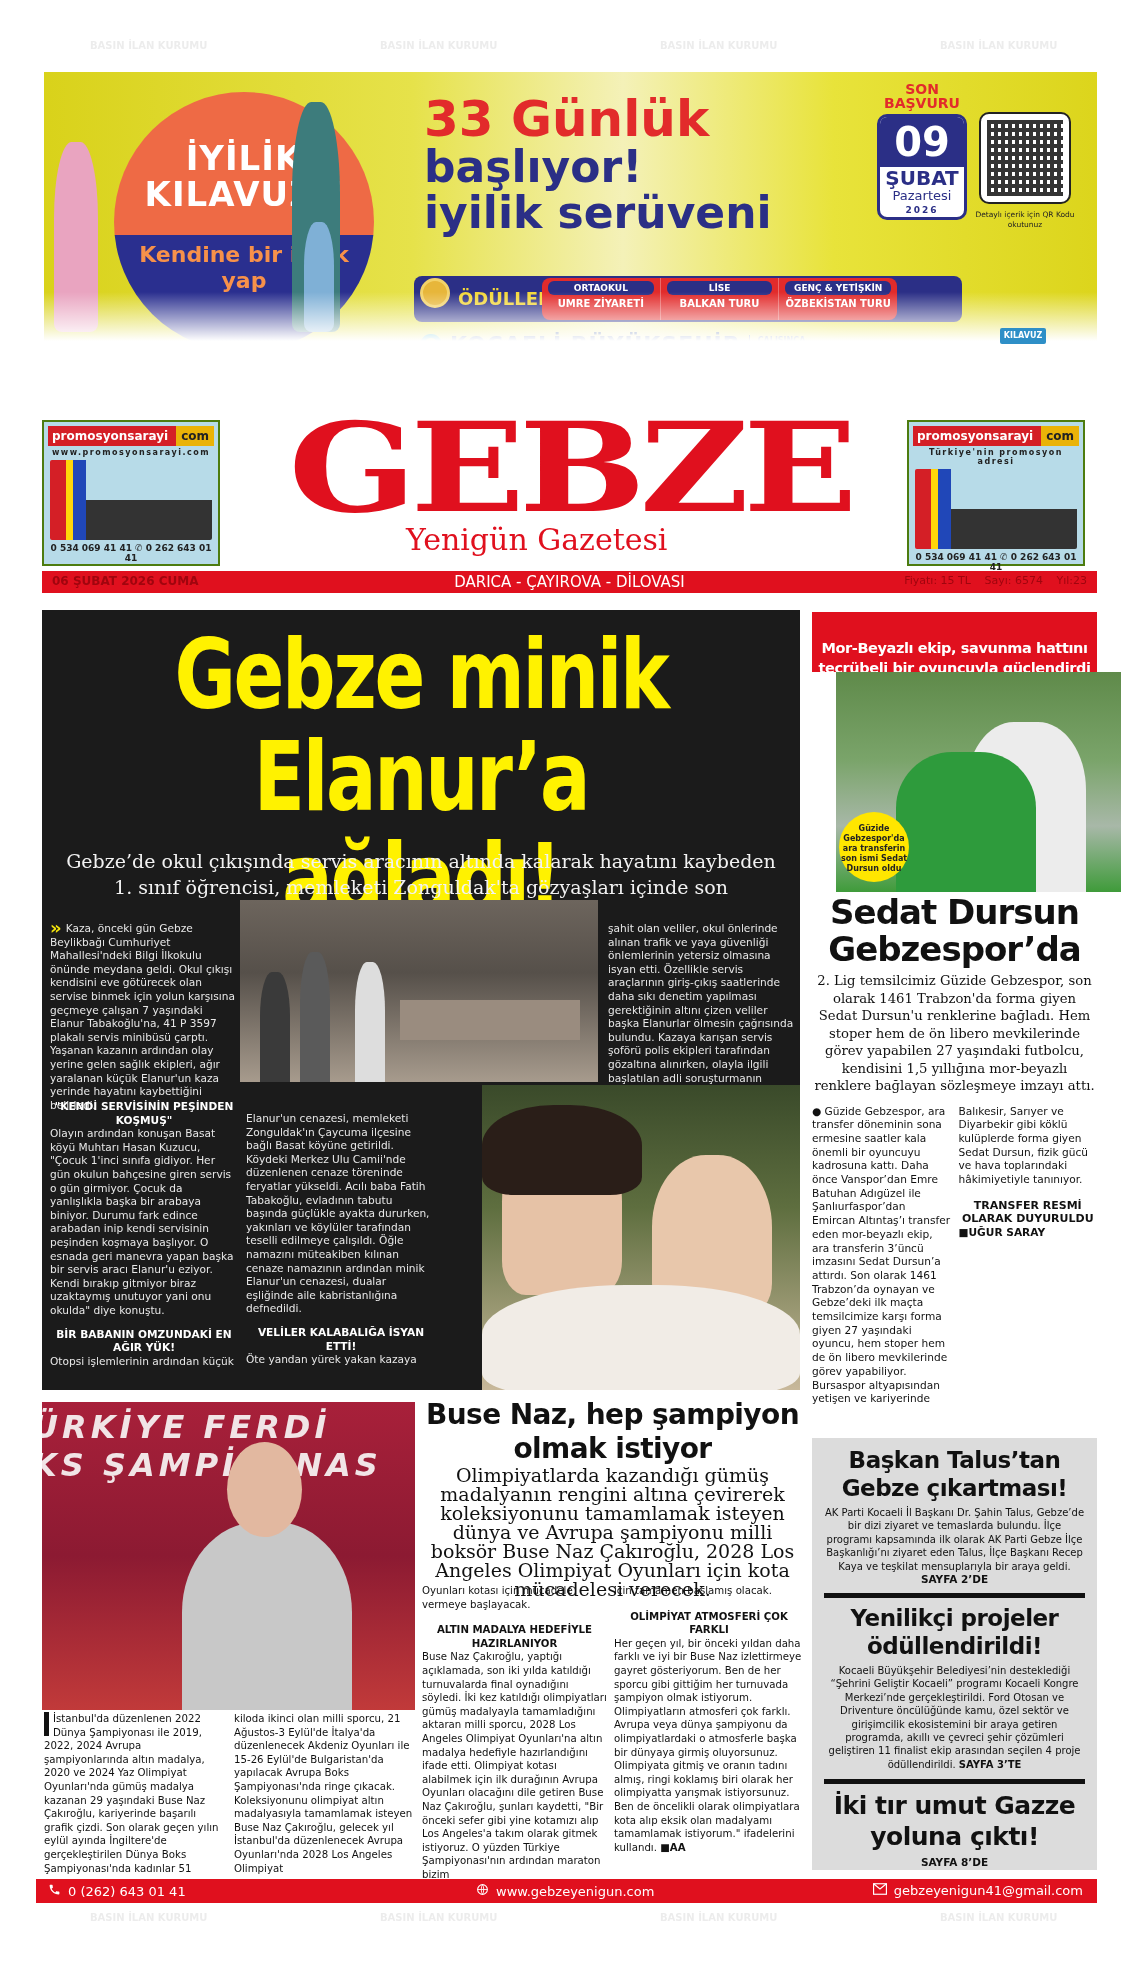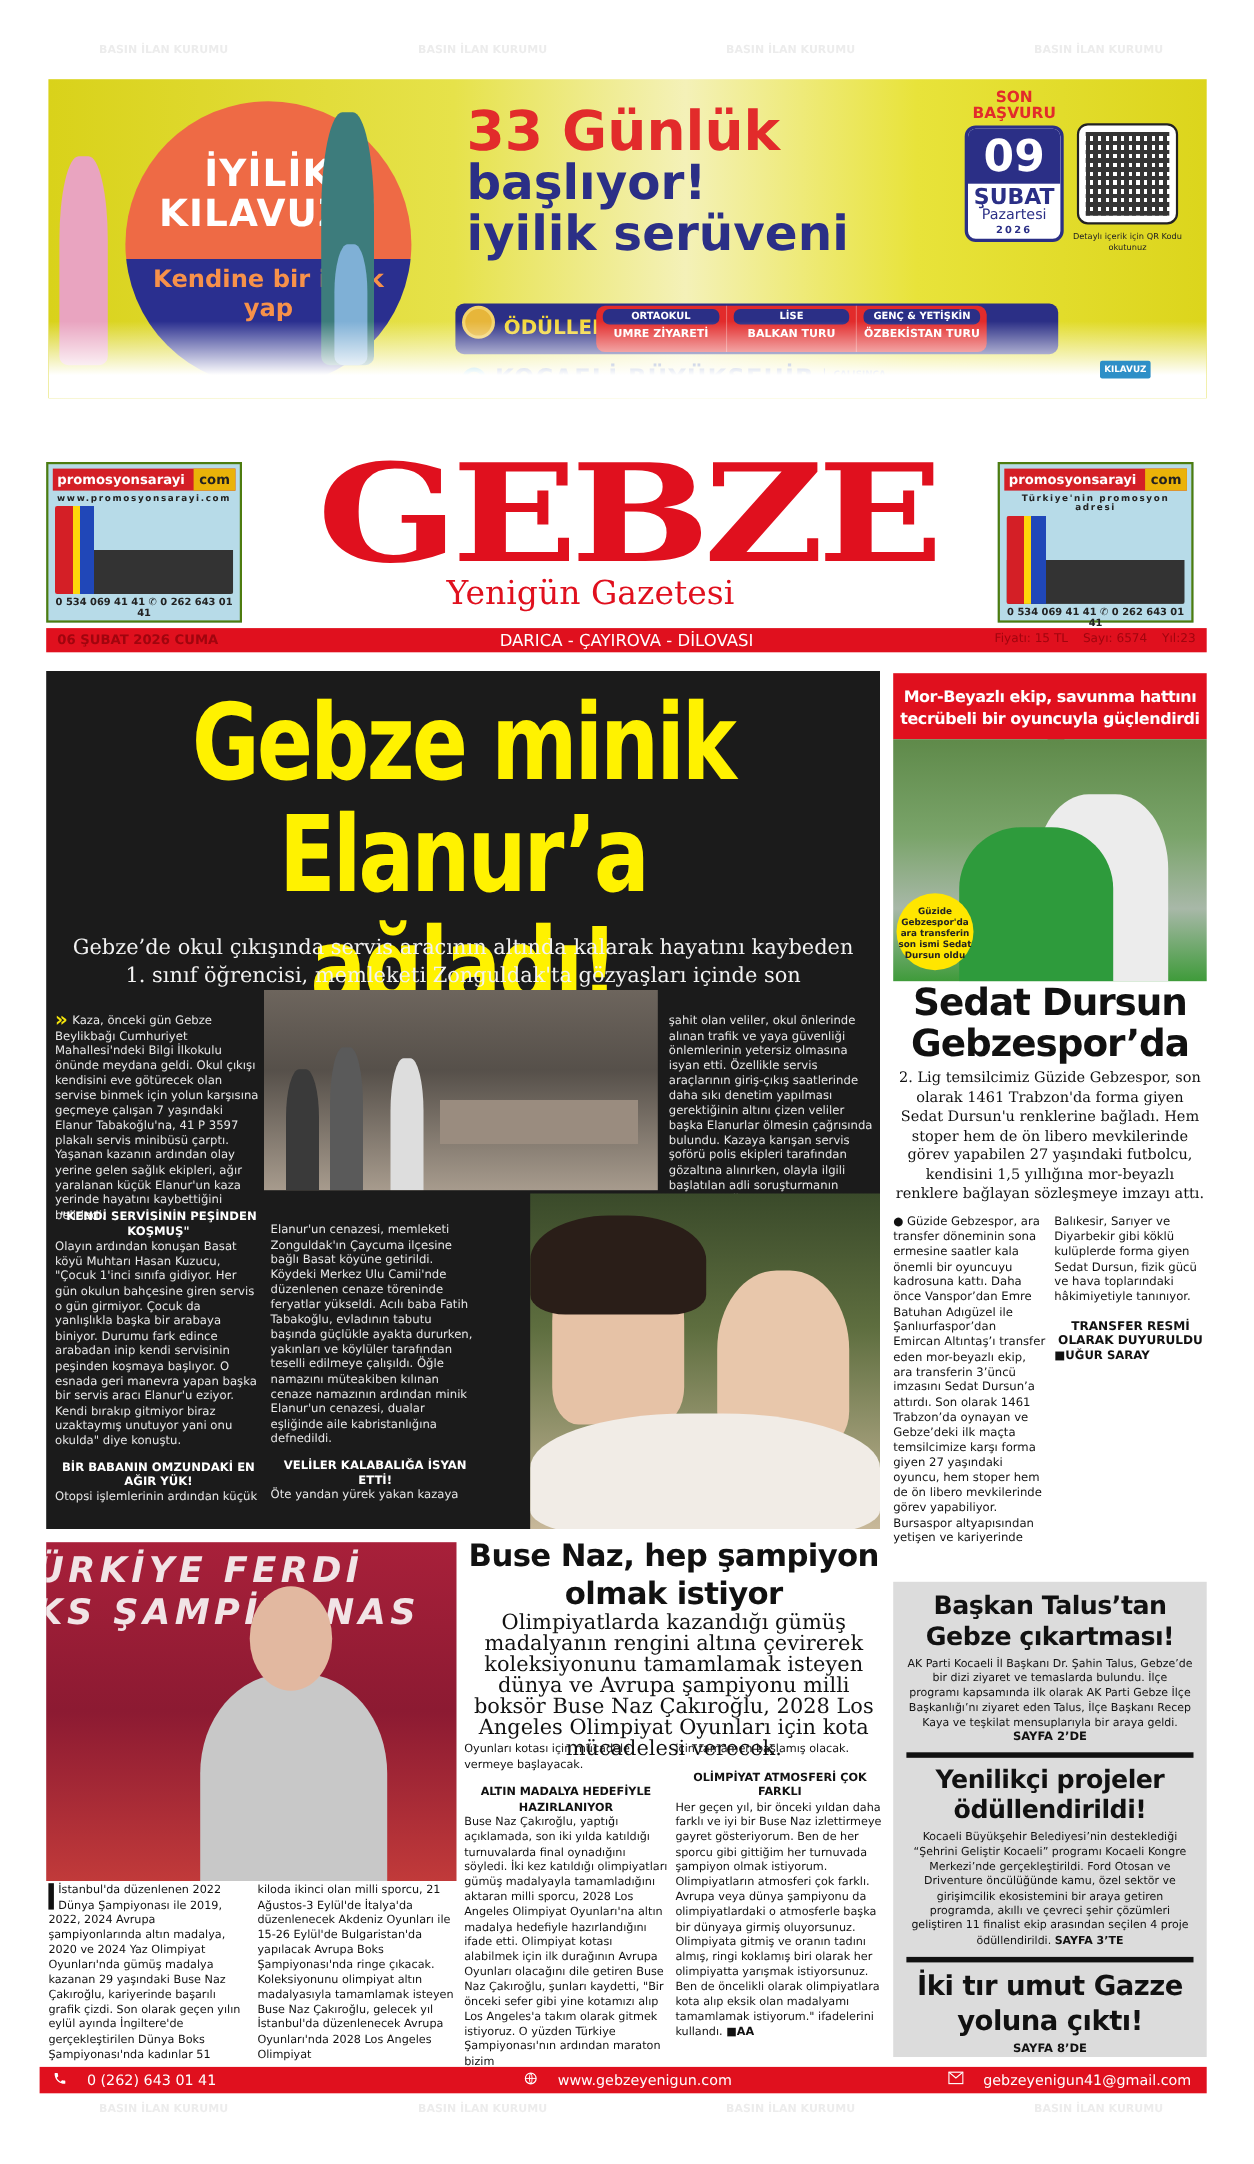--- a/index.html
+++ b/index.html
@@ -71,23 +71,23 @@
   .arrows { color:#f5e50b; font-weight:900; font-size:18px; line-height:12px; float:left; margin-right:4px; }
   .photo1 { position:absolute; left:198px; top:290px; width:358px; height:182px; background:
       linear-gradient(180deg,#6d655d 0%, #56504a 40%, #a79b8d 100%); overflow:hidden; }
   .photo1 .coffin { position:absolute; left:160px; top:100px; width:180px; height:40px; background:#9a8c7f; }
   .photo1 .figure { position:absolute; bottom:0; width:30px; border-radius:40% 40% 0 0; }
   .photo2 { position:absolute; left:440px; top:475px; width:318px; height:305px; background: linear-gradient(180deg, #3a4a2a 0%, #5e6e3f 40%, #c8b89a 100%); overflow:hidden; }
   .girl { position:absolute; border-radius:45% 45% 20% 20%; }
 
   
   #rcol { left:812px; top:612px; width:285px; }
-  .rbanner { position:relative; width:285px; height:60px; background:#e0101e; color:#fff; font-weight:700; font-size:14.5px; line-height:20px; text-align:center; padding-top:12px; font-family:"DejaVu Sans", sans-serif; letter-spacing:-0.4px; }
+  .rbanner { position:relative; width:285px; height:60px; background:#e0101e; color:#fff; font-weight:700; font-size:14.5px; line-height:20px; text-align:center; padding-top:26px; font-family:"DejaVu Sans", sans-serif; letter-spacing:-0.4px; }
   .rbanner:after { content:""; position:absolute; left:140px; bottom:-8px; border-left:8px solid transparent; border-right:8px solid transparent; border-top:8px solid #e0101e; }
-  .rphoto { position:relative; width:285px; height:220px; background: linear-gradient(180deg, #5f8a4a 0%, #7aa46a 40%, #a8b8a8 70%, #3f9b3a 100%); overflow:hidden; }
+  .rphoto { position:relative; width:285px; height:220px; background: linear-gradient(180deg, #5f8a4a 0%, #7aa46a 40%, #a8b8a8 70%, #3f9b3a 100%); overflow:hidden;margin-left:24px; }
   .rphoto .p1 { position:absolute; left:60px; top:80px; width:140px; height:140px; background:#2e9b3c; border-radius:40% 40% 0 0; }
   .rphoto .p2 { position:absolute; left:130px; top:50px; width:120px; height:170px; background:#ececec; border-radius:40% 40% 0 0; }
   .rphoto .callout { position:absolute; left:3px; top:140px; width:70px; height:70px; border-radius:50%; background:#ffe600; color:#222; font-size:8px; line-height:10px; font-weight:700; text-align:center; padding-top:12px; }
   .rhead { margin-top:2px; font-weight:900; font-size:34px; line-height:37px; text-align:center; letter-spacing:-1px; }
   .rdeck { margin-top:4px; font-family:"DejaVu Serif", serif; font-size:13.2px; line-height:17.5px; text-align:center; }
   .rcols { display:flex; gap:8px; margin-top:10px; font-size:10.6px; line-height:13.7px; }
   .rcols > div { flex:1; }
   .rcols .sub { font-weight:700; text-align:center; margin-top:12px; font-size:11px; }
   .rcols .byline { font-weight:700; }
 
@@ -105,21 +105,21 @@
 
   
   #greybox { left:812px; top:1438px; width:285px; height:432px; background:#dcdcdc; padding:8px 12px 4px; }
   .gh { font-weight:900; font-size:23px; line-height:28px; text-align:center; letter-spacing:-0.5px; }
   .gt { font-size:10px; line-height:13.4px; text-align:center; margin-top:4px; }
   .gs { font-weight:700; font-size:10.5px; text-align:center; }
   .gdiv { height:5px; background:#111; margin:8px 0 6px; }
 
   
   #footer { left:36px; top:1879px; width:1061px; height:24px; background:#e0101e; color:#fff; font-size:13px; }
-  #footer .it { position:absolute; top:4px; display:flex; align-items:center; gap:18px; }
+  #footer .it { position:absolute; top:4px; display:flex; align-items:center; gap:7px; }
   .watermark { position:absolute; color:rgba(180,180,180,.25); font-size:10px; font-weight:700; pointer-events:none; }
 </style>
 </head>
 <body>
 
 <div id="banner" class="abs">
   <div class="bubble">
     <div class="t1">İYİLİK KILAVUZU</div>
     <div class="t2">Kendine bir iyilik yap</div>
   </div>

